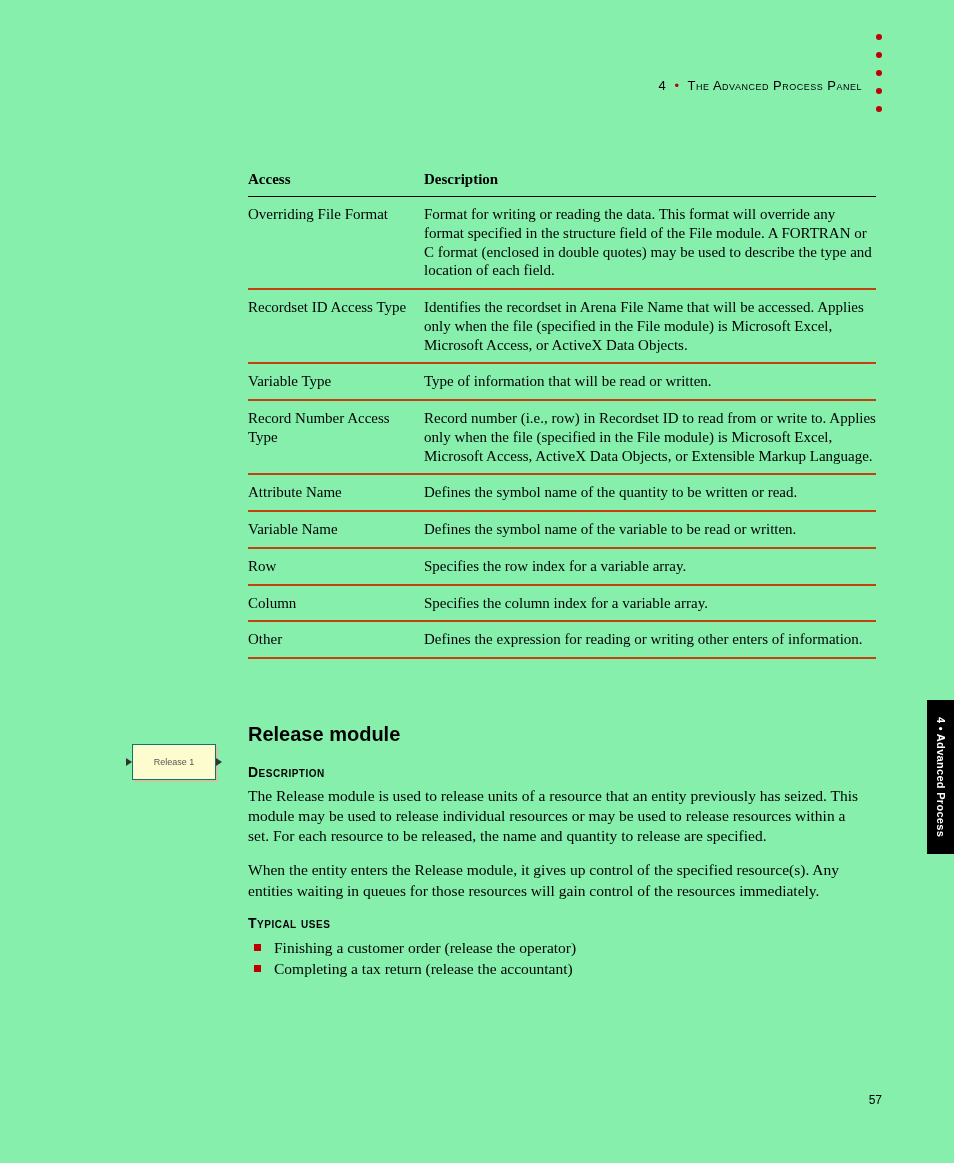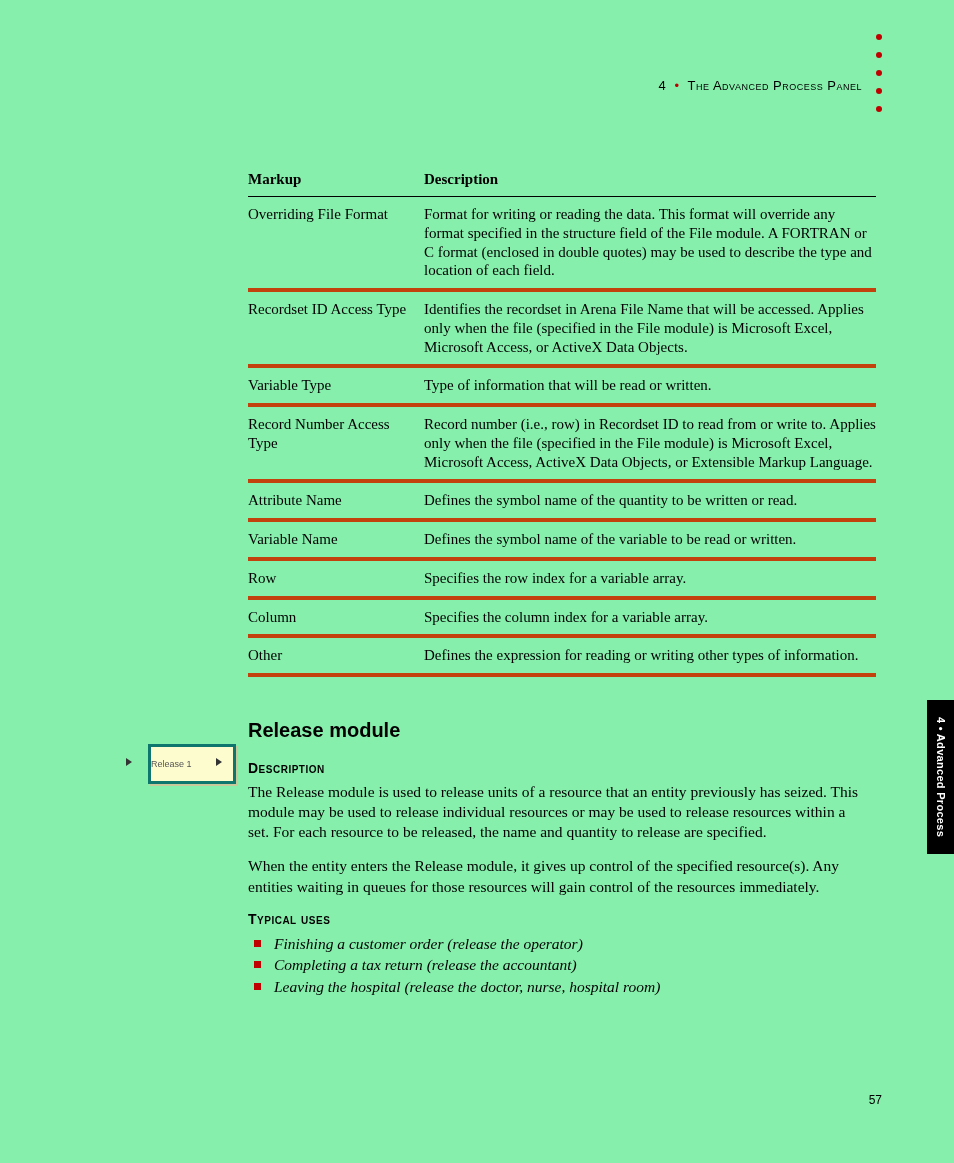--- a/index.html
+++ b/index.html
@@ -55,52 +55,51 @@
   table.prompt-table th {
     text-align: left;
     font-weight: bold;
     padding: 6px 0 8px 0;
     border-bottom: 1.5px solid #000;
     vertical-align: top;
     font-size: 15px;
   }
   table.prompt-table td {
     padding: 8px 0;
-    border-bottom: 4px solid #c2410c;
+    border-bottom: 2px solid #c2410c;
     vertical-align: top;
     line-height: 1.25;
   }
   table.prompt-table .col-prompt { width: 168px; padding-right: 8px; }
   table.prompt-table .col-desc { }
   .section-title {
     font-family: Arial, Helvetica, sans-serif;
     font-weight: bold;
     font-size: 20px;
-    margin-top: 42px;
+    margin-top: 64px;
     margin-bottom: 18px;
   }
   .subhead {
     font-family: Arial, Helvetica, sans-serif;
     font-weight: bold;
     font-variant: small-caps;
     letter-spacing: 0.5px;
     font-size: 14px;
     margin-top: 10px;
     margin-bottom: 6px;
   }
   .para {
     font-size: 15.5px;
     line-height: 1.3;
     margin: 0 12px 14px 0;
   }
   ul.uses {
     list-style: none;
     padding: 0;
     margin: 4px 0 0 0;
-    font-style: italic;
   }
   ul.uses li {
     position: relative;
     padding-left: 26px;
     font-size: 15.5px;
     line-height: 1.4;
   }
   ul.uses li::before {
     content: "";
     position: absolute;
@@ -112,29 +111,30 @@
   }
   .module-icon {
     position: absolute;
     left: 128px;
     top: 742px;
     width: 92px;
     height: 40px;
   }
   .module-icon .box {
     position: absolute;
-    left: 20px;
+    left: 4px;
     top: 2px;
     width: 82px;
     height: 34px;
     background: #fdfccf;
-    border: 3px solid #0f766e;
+    border: 1px solid #0f766e;
     box-shadow: 2px 2px 0 #c8c89a;
     display: flex;
     align-items: center;
+    justify-content: center;
   }
   .module-icon .lbl {
     font-family: Arial, Helvetica, sans-serif;
     font-size: 9px;
     color: #555;
   }
   .module-icon .tri-left, .module-icon .tri-right {
     position: absolute;
     width: 0; height: 0;
     top: 16px;
@@ -186,21 +186,21 @@
     <span class="hl-num">4</span>
     <span class="hl-bullet">•</span>
     <span class="hl-title">The Advanced Process Panel</span>
   </div>
 
   <div class="content">
 
     <table class="prompt-table">
       <thead>
         <tr>
-          <th class="col-prompt">Markup</th>
+          <th class="col-prompt">Access</th>
           <th class="col-desc">Description</th>
         </tr>
       </thead>
       <tbody>
         <tr>
           <td class="col-prompt">Overriding File Format</td>
           <td class="col-desc">Format for writing or reading the data. This format will override any format specified in the structure field of the File module. A FORTRAN or C format (enclosed in double quotes) may be used to describe the type and location of each field.</td>
         </tr>
         <tr>
           <td class="col-prompt">Recordset ID Access Type</td>
@@ -225,36 +225,35 @@
         <tr>
           <td class="col-prompt">Row</td>
           <td class="col-desc">Specifies the row index for a variable array.</td>
         </tr>
         <tr>
           <td class="col-prompt">Column</td>
           <td class="col-desc">Specifies the column index for a variable array.</td>
         </tr>
         <tr>
           <td class="col-prompt">Other</td>
-          <td class="col-desc">Defines the expression for reading or writing other types of information.</td>
+          <td class="col-desc">Defines the expression for reading or writing other enters of information.</td>
         </tr>
       </tbody>
     </table>
 
     <div class="section-title">Release module</div>
 
     <div class="subhead">Description</div>
     <p class="para">The Release module is used to release units of a resource that an entity previously has seized. This module may be used to release individual resources or may be used to release resources within a set. For each resource to be released, the name and quantity to release are specified.</p>
     <p class="para">When the entity enters the Release module, it gives up control of the specified resource(s). Any entities waiting in queues for those resources will gain control of the resources immediately.</p>
 
     <div class="subhead">Typical uses</div>
     <ul class="uses">
       <li>Finishing a customer order (release the operator)</li>
       <li>Completing a tax return (release the accountant)</li>
-      <li>Leaving the hospital (release the doctor, nurse, hospital room)</li>
     </ul>
 
   </div>
 
   <div class="module-icon">
     <div class="box">
       <span class="lbl">Release 1</span>
     </div>
     <div class="tri-left"></div>
     <div class="tri-right"></div>

